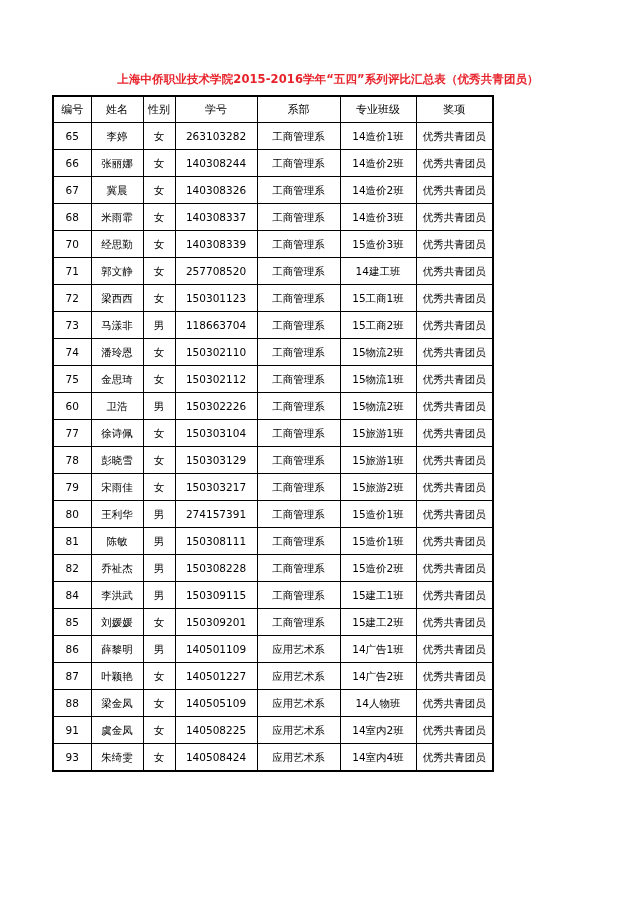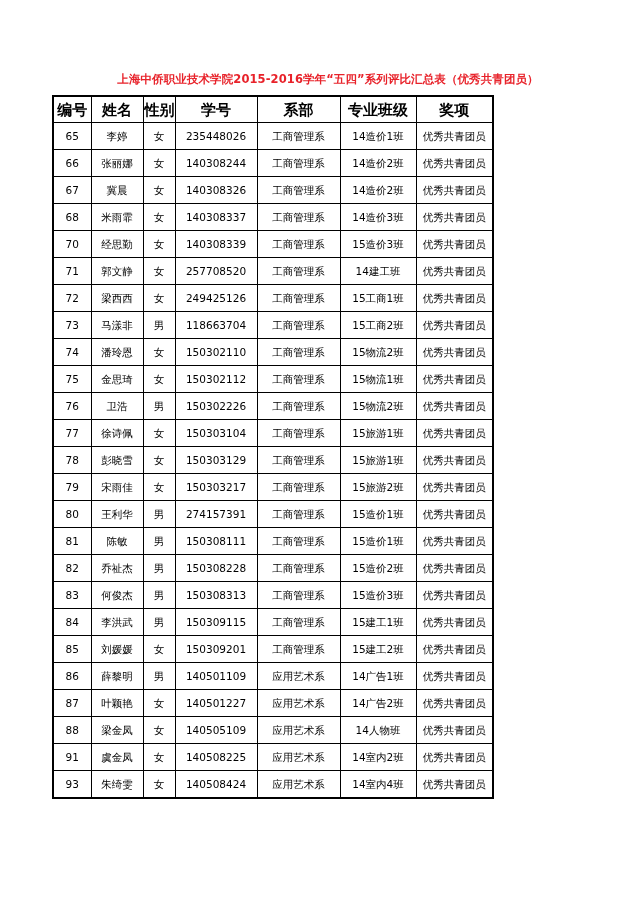--- a/index.html
+++ b/index.html
@@ -63,22 +63,22 @@
     font-size: 10.5px;
     color: #000000;
     font-weight: normal;
     line-height: 12px;
     overflow: hidden;
     white-space: nowrap;
     font-family: "DejaVu Sans", "Liberation Sans", sans-serif;
   }
 
   table.grid thead th {
-    font-weight: bold;
-    font-size: 15px;
+    font-weight: normal;
+    font-size: 11px;
     height: 25px;
   }
 
   
   table.grid {
     border: 2px solid #000000;
   }
 
   
   col.c-id     { width: 38px; }
@@ -121,21 +121,21 @@
             <th>系部</th>
             <th>专业班级</th>
             <th>奖项</th>
           </tr>
       </thead>
       <tbody id="body-rows">
           <tr>
             <td class="num-cell">65</td>
             <td>李婷</td>
             <td>女</td>
-            <td class="num-cell">235448026</td>
+            <td class="num-cell">263103282</td>
             <td>工商管理系</td>
             <td>14造价1班</td>
             <td>优秀共青团员</td>
           </tr>
           <tr>
             <td class="num-cell">66</td>
             <td>张丽娜</td>
             <td>女</td>
             <td class="num-cell">140308244</td>
             <td>工商管理系</td>
@@ -175,21 +175,21 @@
             <td>女</td>
             <td class="num-cell">257708520</td>
             <td>工商管理系</td>
             <td>14建工班</td>
             <td>优秀共青团员</td>
           </tr>
           <tr>
             <td class="num-cell">72</td>
             <td>梁西西</td>
             <td>女</td>
-            <td class="num-cell">249425126</td>
+            <td class="num-cell">150301123</td>
             <td>工商管理系</td>
             <td>15工商1班</td>
             <td>优秀共青团员</td>
           </tr>
           <tr>
             <td class="num-cell">73</td>
             <td>马漾非</td>
             <td>男</td>
             <td class="num-cell">118663704</td>
             <td>工商管理系</td>
@@ -208,21 +208,21 @@
           <tr>
             <td class="num-cell">75</td>
             <td>金思琦</td>
             <td>女</td>
             <td class="num-cell">150302112</td>
             <td>工商管理系</td>
             <td>15物流1班</td>
             <td>优秀共青团员</td>
           </tr>
           <tr>
-            <td class="num-cell">76</td>
+            <td class="num-cell">60</td>
             <td>卫浩</td>
             <td>男</td>
             <td class="num-cell">150302226</td>
             <td>工商管理系</td>
             <td>15物流2班</td>
             <td>优秀共青团员</td>
           </tr>
           <tr>
             <td class="num-cell">77</td>
             <td>徐诗佩</td>
@@ -268,29 +268,20 @@
             <td>15造价1班</td>
             <td>优秀共青团员</td>
           </tr>
           <tr>
             <td class="num-cell">82</td>
             <td>乔祉杰</td>
             <td>男</td>
             <td class="num-cell">150308228</td>
             <td>工商管理系</td>
             <td>15造价2班</td>
-            <td>优秀共青团员</td>
-          </tr>
-          <tr>
-            <td class="num-cell">83</td>
-            <td>何俊杰</td>
-            <td>男</td>
-            <td class="num-cell">150308313</td>
-            <td>工商管理系</td>
-            <td>15造价3班</td>
             <td>优秀共青团员</td>
           </tr>
           <tr>
             <td class="num-cell">84</td>
             <td>李洪武</td>
             <td>男</td>
             <td class="num-cell">150309115</td>
             <td>工商管理系</td>
             <td>15建工1班</td>
             <td>优秀共青团员</td>

